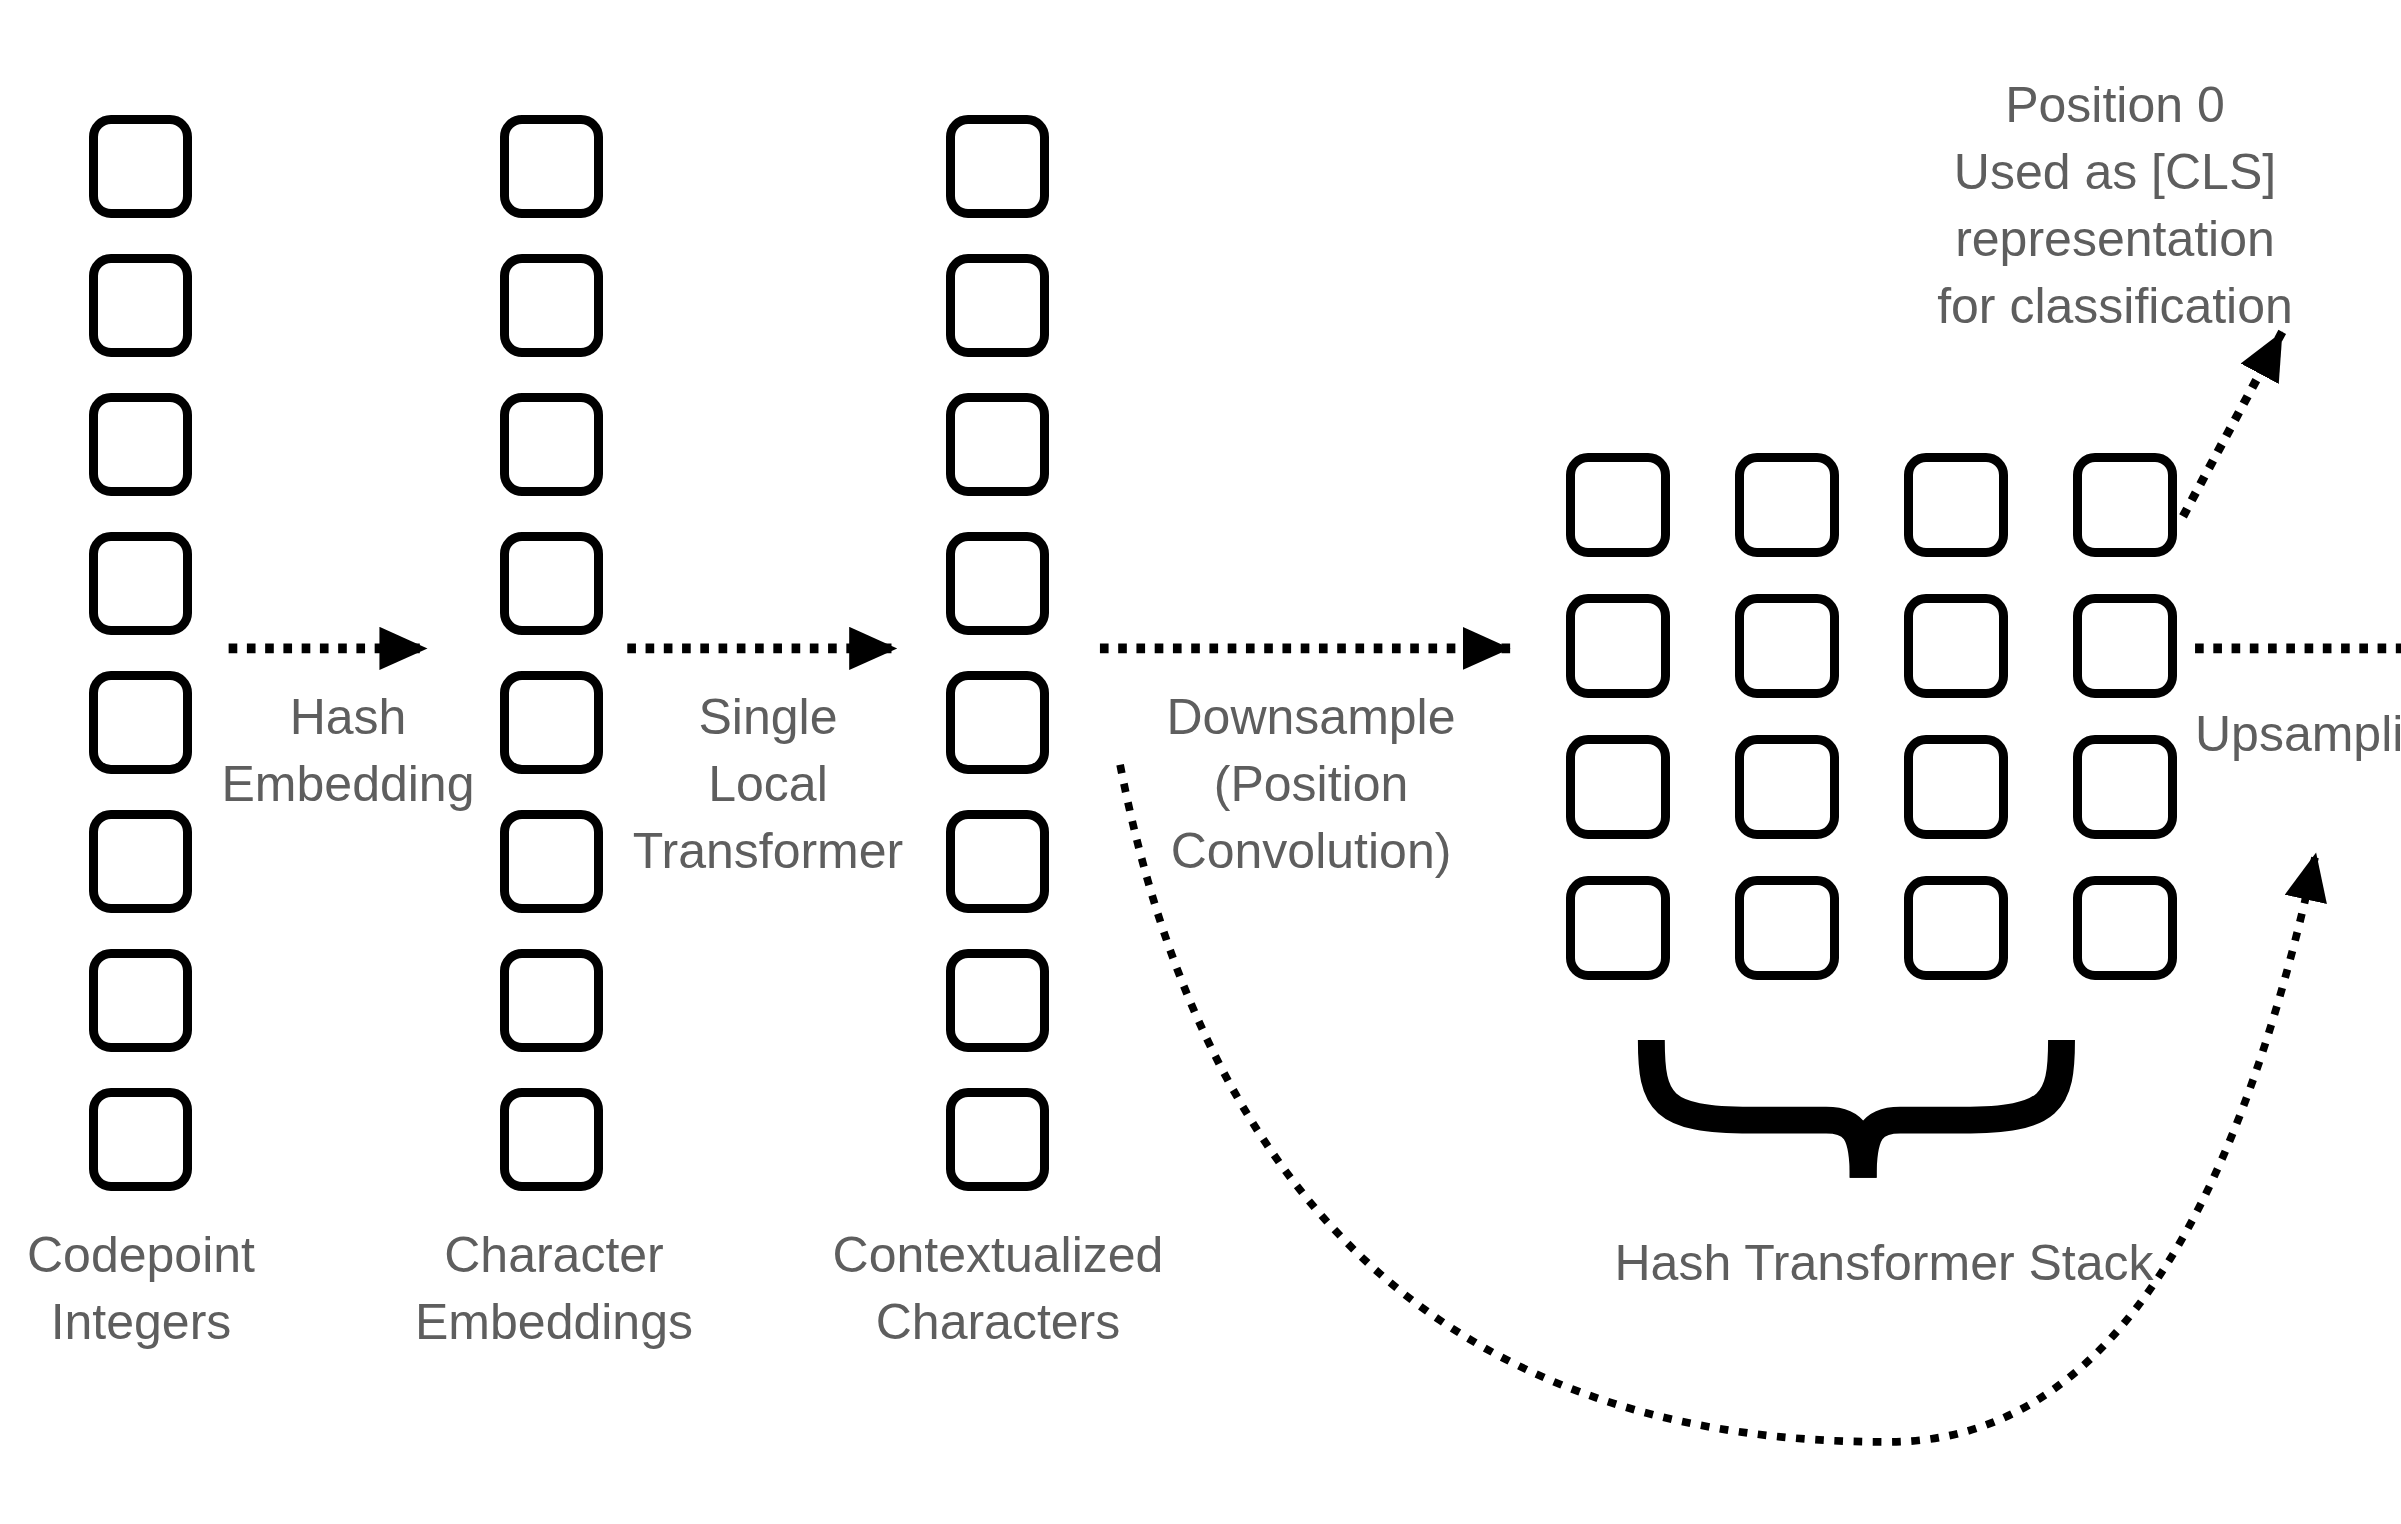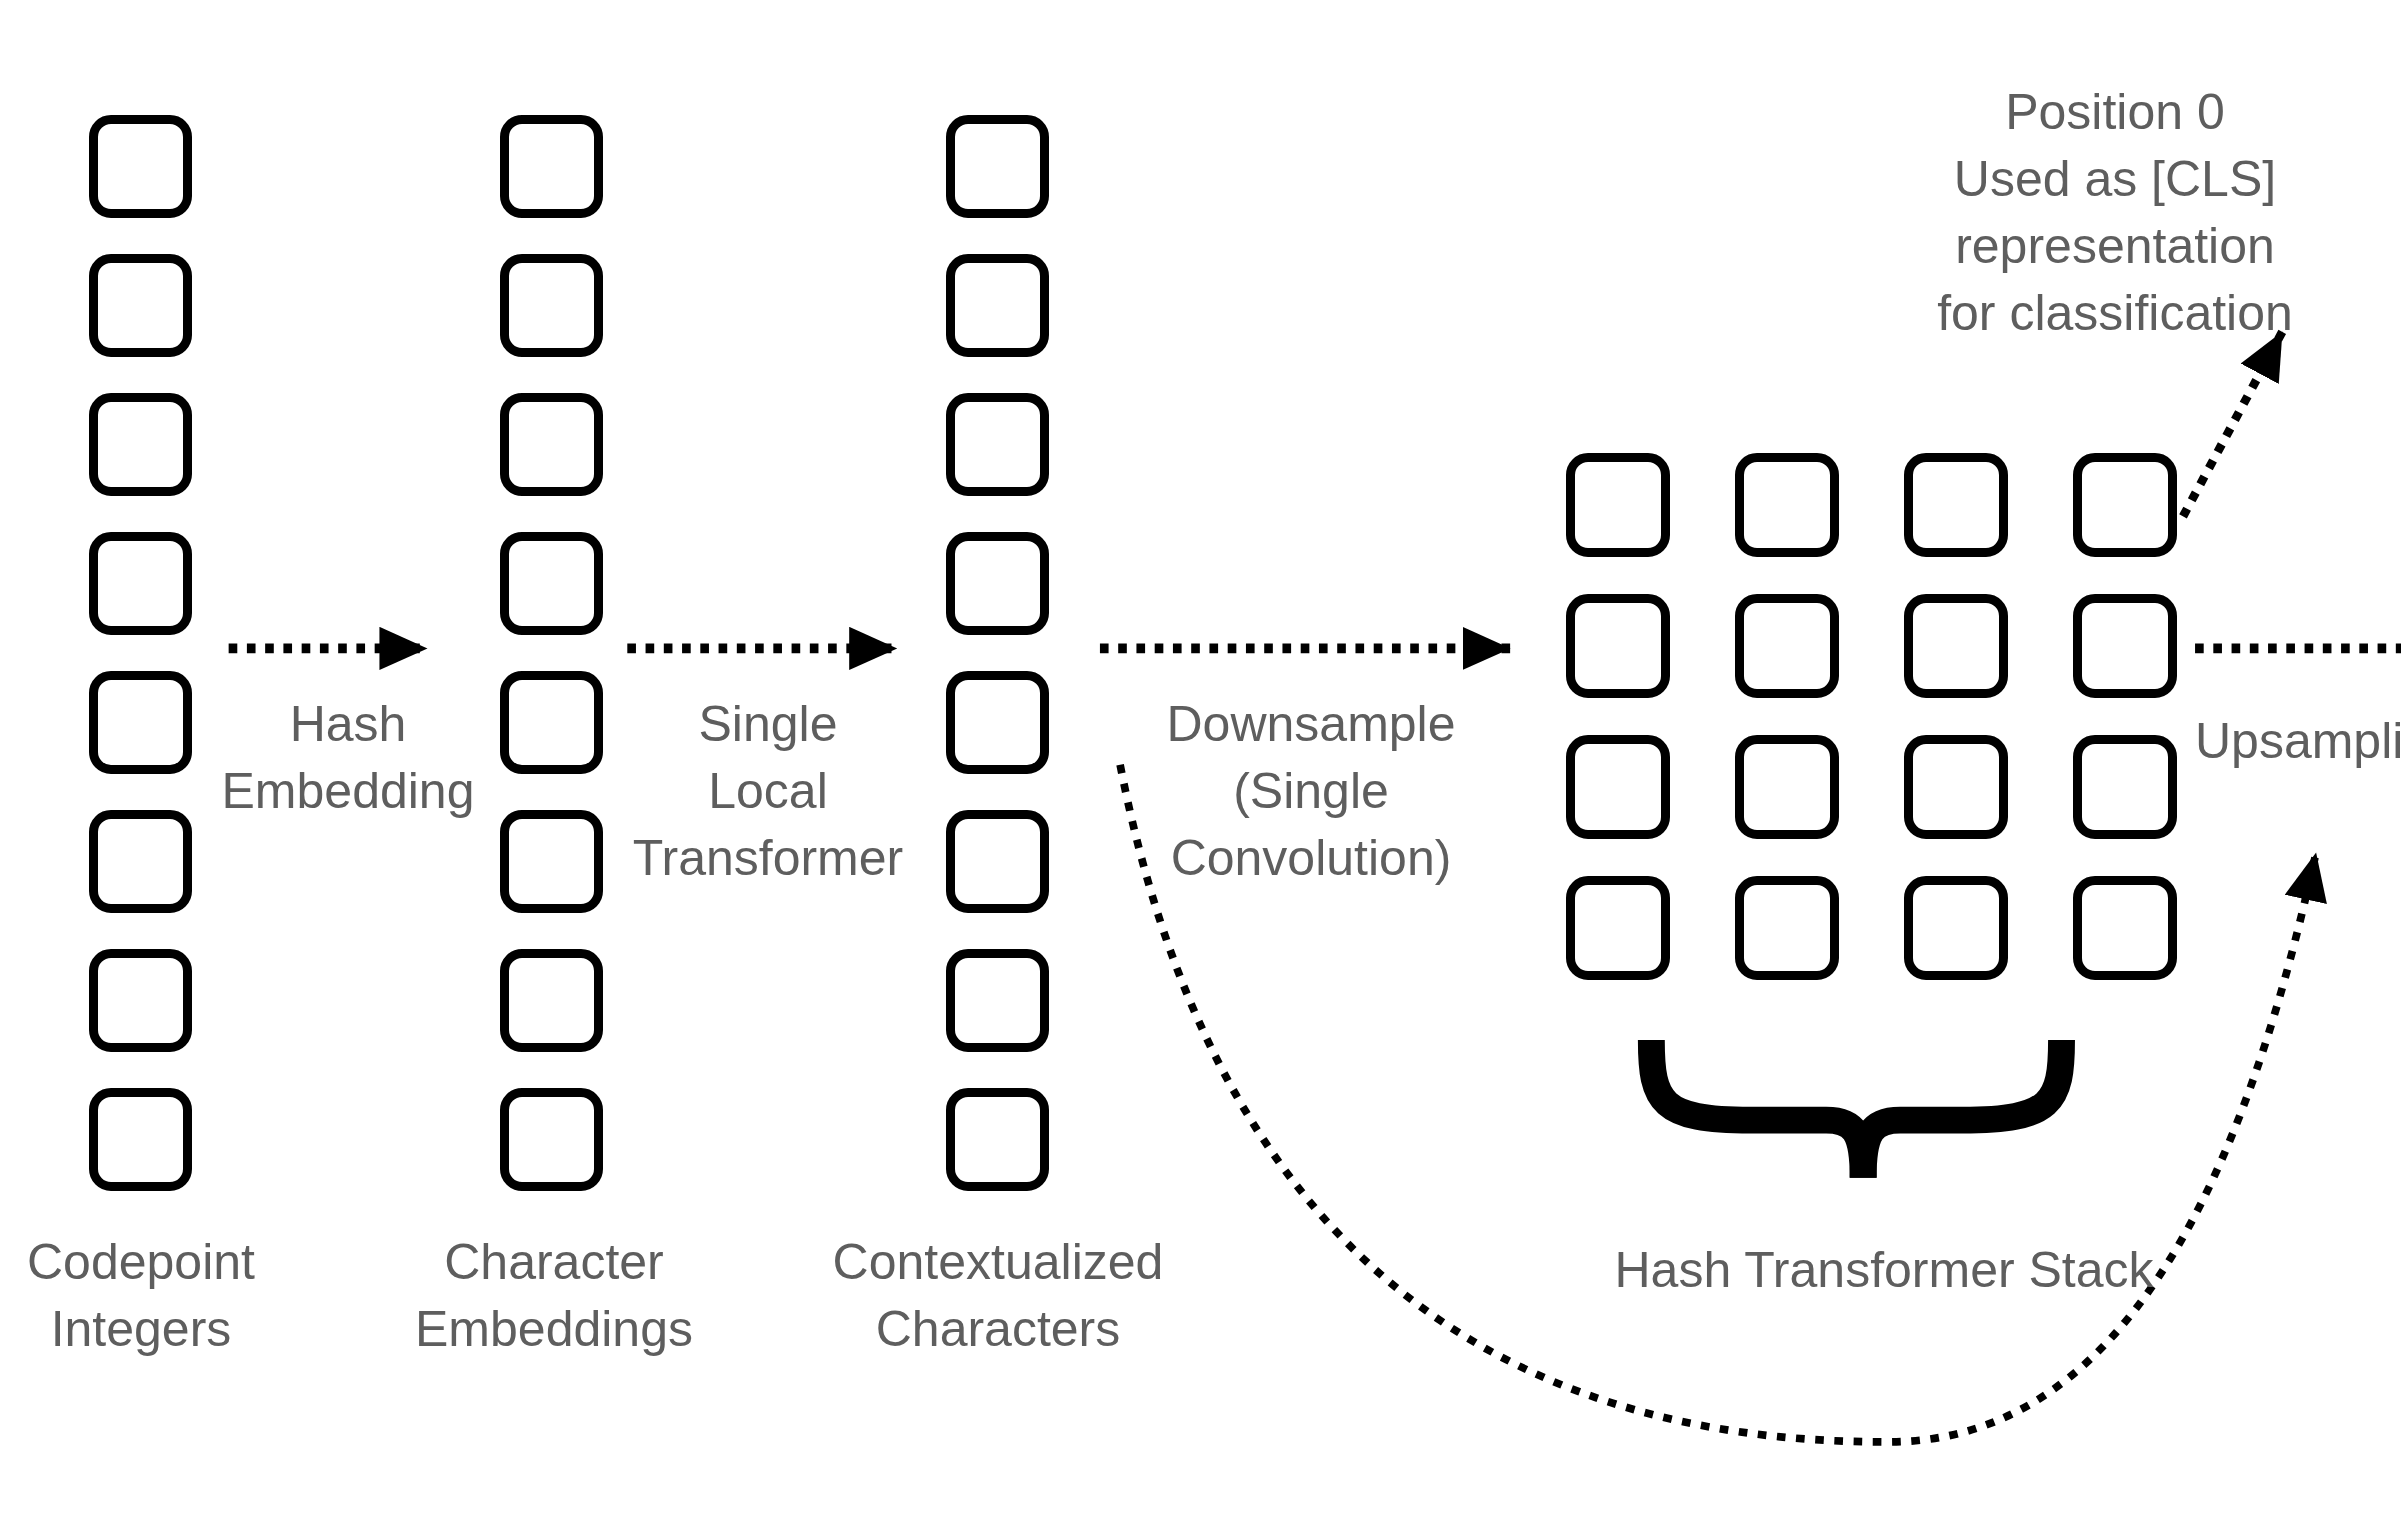--- a/index.html
+++ b/index.html
@@ -47,21 +47,20 @@
   .grid .sq { width: 104px; height: 104px; }
   .label {
     position: absolute;
     transform: translateX(-50%);
     text-align: center;
     font-size: 50px;
     line-height: 67px;
     color: #5e5e5e;
     white-space: pre-line;
     z-index: 3;
-    margin-top: 7px;
   }
 </style>
 </head>
 <body>
 
 <div class="canvas">
 
   <svg class="connectors" viewBox="0 0 6885 3175" xmlns="http://www.w3.org/2000/svg">
     <defs>
       <marker id="ah" markerUnits="userSpaceOnUse" markerWidth="120" markerHeight="100" refX="100" refY="45" orient="auto">
@@ -147,21 +146,21 @@
 for classification</div>
 
   <div class="label" style="left:768px; top:684px">Single
 Local
 Transformer</div>
 
   <div class="label" style="left:348px; top:684px">Hash
 Embedding</div>
 
   <div class="label" style="left:1311px; top:684px">Downsample
-(Single
+(Position
 Convolution)</div>
 
   <div class="label" style="left:2327px; top:701px">Upsampling</div>
 
   <div class="label" style="left:554px; top:1222px">Character
 Embeddings</div>
 
   <div class="label" style="left:141px; top:1222px">Codepoint
 Integers</div>
 

